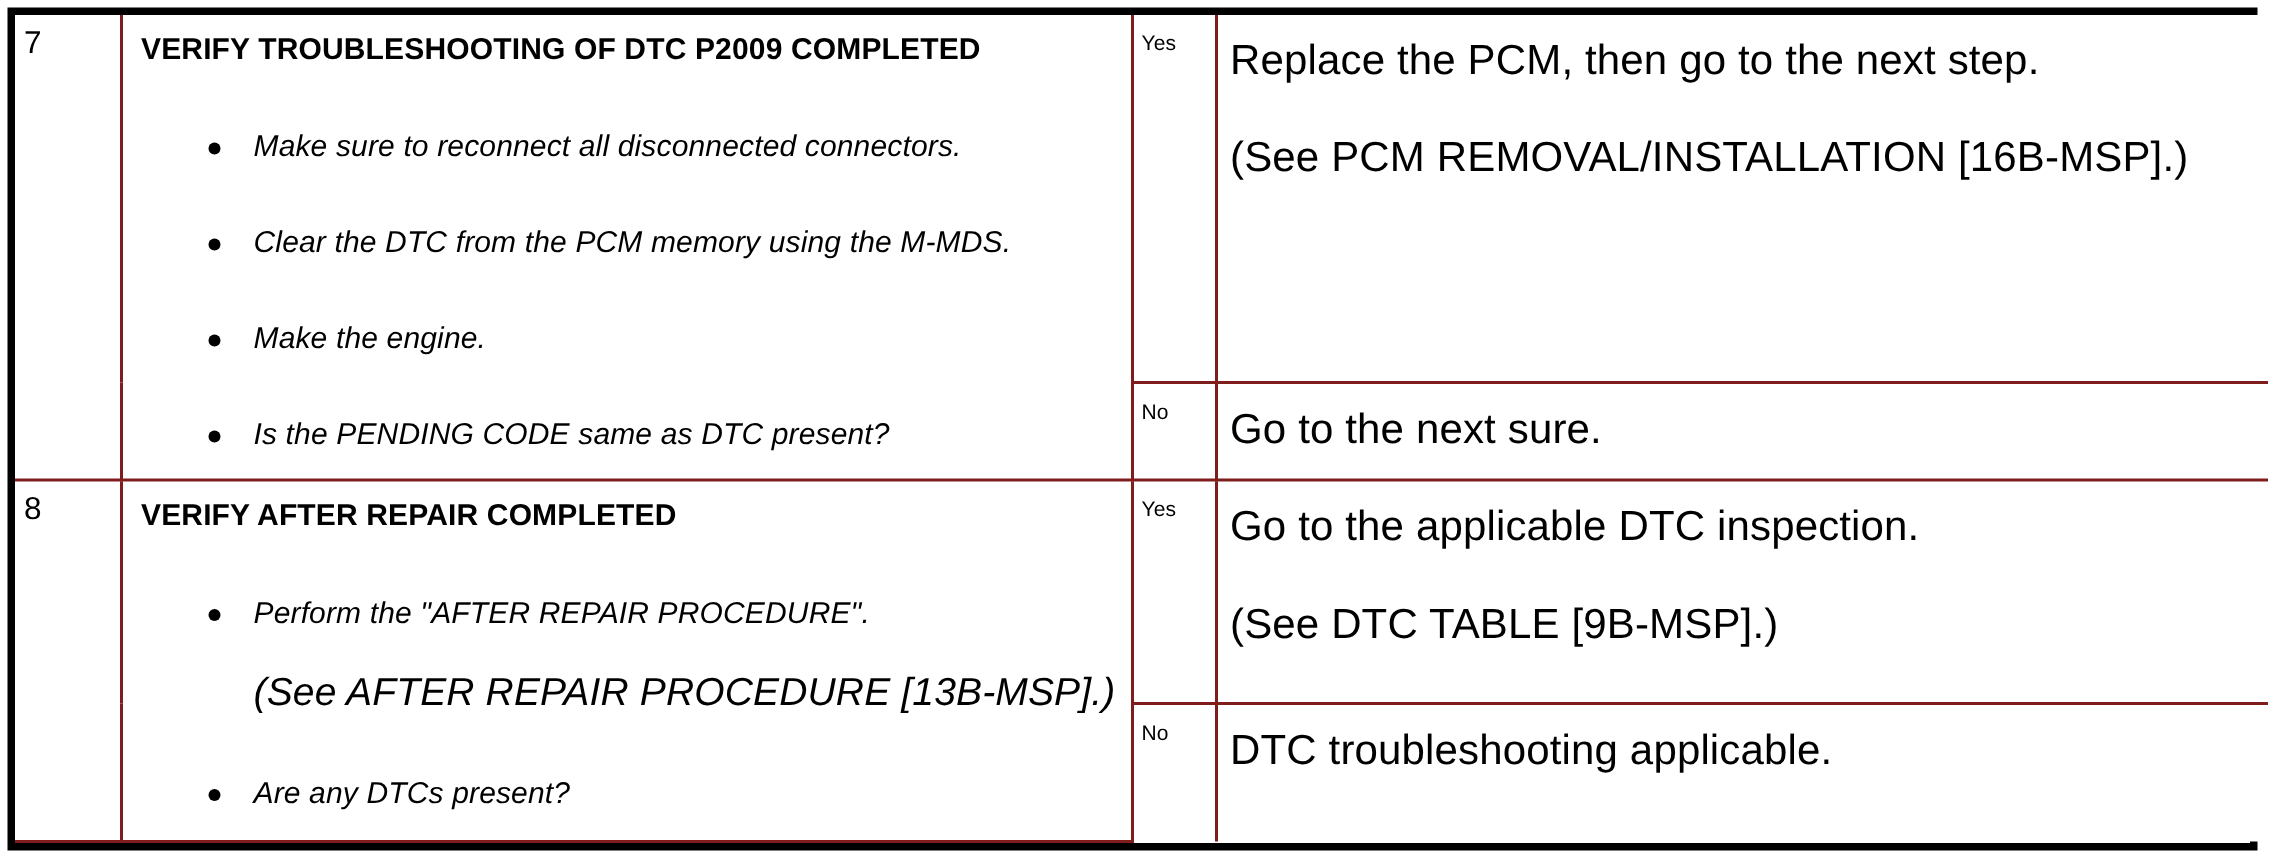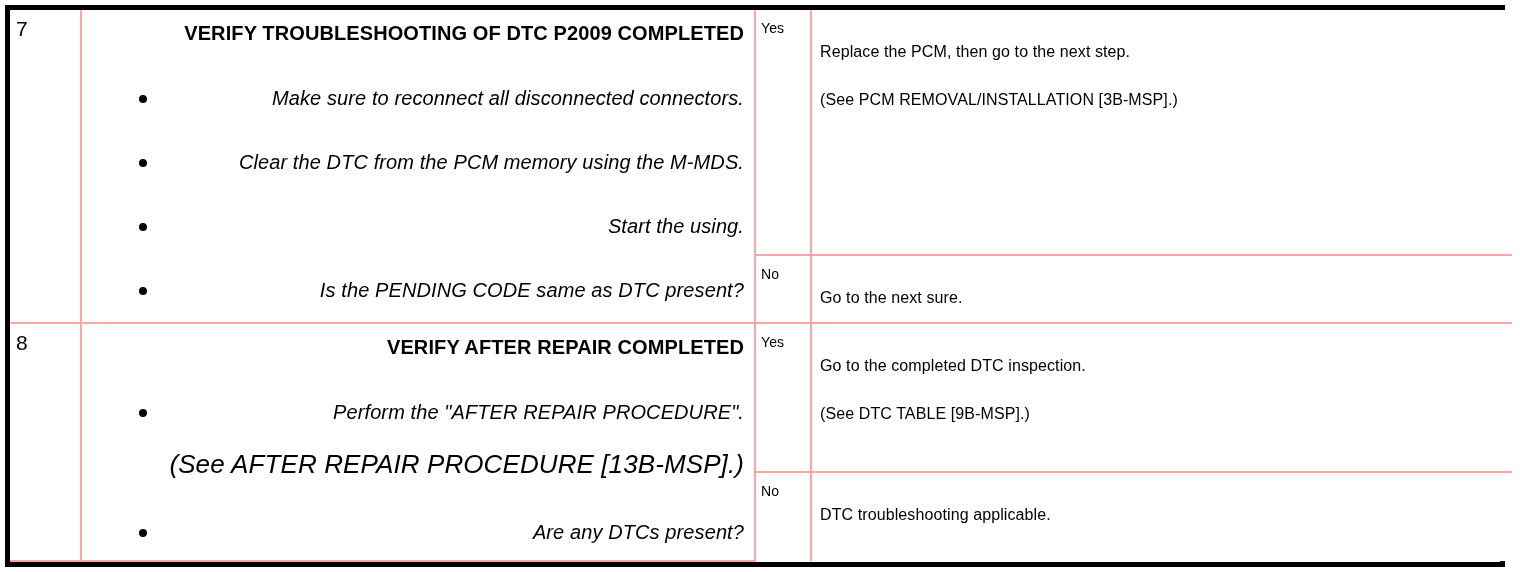--- a/index.html
+++ b/index.html
@@ -36,37 +36,36 @@
   }
 
   .dtc-table table {
     width: 100%;
     height: 100%;
     border-collapse: collapse;
     table-layout: fixed;
   }
 
   .dtc-table td {
-    border: 2px solid #fca5a5;
+    border: 2px solid #7f1d1d;
     padding: 0;
     vertical-align: top;
     background: #ffffff;
   }
   
   .dtc-table tr:first-child > td { border-top: none; }
   .dtc-table tr:last-child  > td { border-bottom: none; }
   .dtc-table td.col-step    { border-left: none; }
   .dtc-table td.col-result  { border-right: none; }
 
   .col-step {
     width: 70px;
   }
   .col-action {
     width: 672px;
-    text-align: right;
   }
   .col-yn {
     width: 54px;
   }
   .col-result {
     width: 700px;
   }
 
   
   .step-no {
@@ -119,24 +118,23 @@
 
   .yn-cell {
     font-size: 14px;
     line-height: 1;
     padding: 11px 0 0 5px;
     letter-spacing: 0.1px;
   }
 
   .result-cell {
     padding: 10px 8px 6px 8px;
-    font-size: 16px;
+    font-size: 28px;
     line-height: 1.4;
     letter-spacing: 0.1px;
-    margin-top: 21px;
   }
   .result-line {
     display: block;
   }
   .result-line + .result-line {
     margin-top: 26px;
   }
 </style>
 </head>
 <body>
@@ -157,36 +155,36 @@
                 <li>
                   <span class="bullet-dot"></span>
                   <span>Make sure to reconnect all disconnected connectors.</span>
                 </li>
                 <li>
                   <span class="bullet-dot"></span>
                   <span>Clear the DTC from the PCM memory using the M-MDS.</span>
                 </li>
                 <li>
                   <span class="bullet-dot"></span>
-                  <span>Start the using.</span>
+                  <span>Make the engine.</span>
                 </li>
                 <li>
                   <span class="bullet-dot"></span>
                   <span>Is the PENDING CODE same as DTC present?</span>
                 </li>
               </ul>
             </div>
           </td>
           <td class="col-yn" style="height:244px;">
             <div class="yn-cell">Yes</div>
           </td>
           <td class="col-result">
             <div class="result-cell">
               <span class="result-line">Replace the PCM, then go to the next step.</span>
-              <span class="result-line">(See PCM REMOVAL/INSTALLATION [3B-MSP].)</span>
+              <span class="result-line">(See PCM REMOVAL/INSTALLATION [16B-MSP].)</span>
             </div>
           </td>
         </tr>
         <tr>
           <td class="col-yn">
             <div class="yn-cell">No</div>
           </td>
           <td class="col-result">
             <div class="result-cell">
               <span class="result-line">Go to the next sure.</span>
@@ -212,21 +210,21 @@
                   <span>Are any DTCs present?</span>
                 </li>
               </ul>
             </div>
           </td>
           <td class="col-yn" style="height:147px;">
             <div class="yn-cell">Yes</div>
           </td>
           <td class="col-result">
             <div class="result-cell">
-              <span class="result-line">Go to the completed DTC inspection.</span>
+              <span class="result-line">Go to the applicable DTC inspection.</span>
               <span class="result-line">(See DTC TABLE [9B-MSP].)</span>
             </div>
           </td>
         </tr>
         <tr>
           <td class="col-yn">
             <div class="yn-cell">No</div>
           </td>
           <td class="col-result">
             <div class="result-cell">

